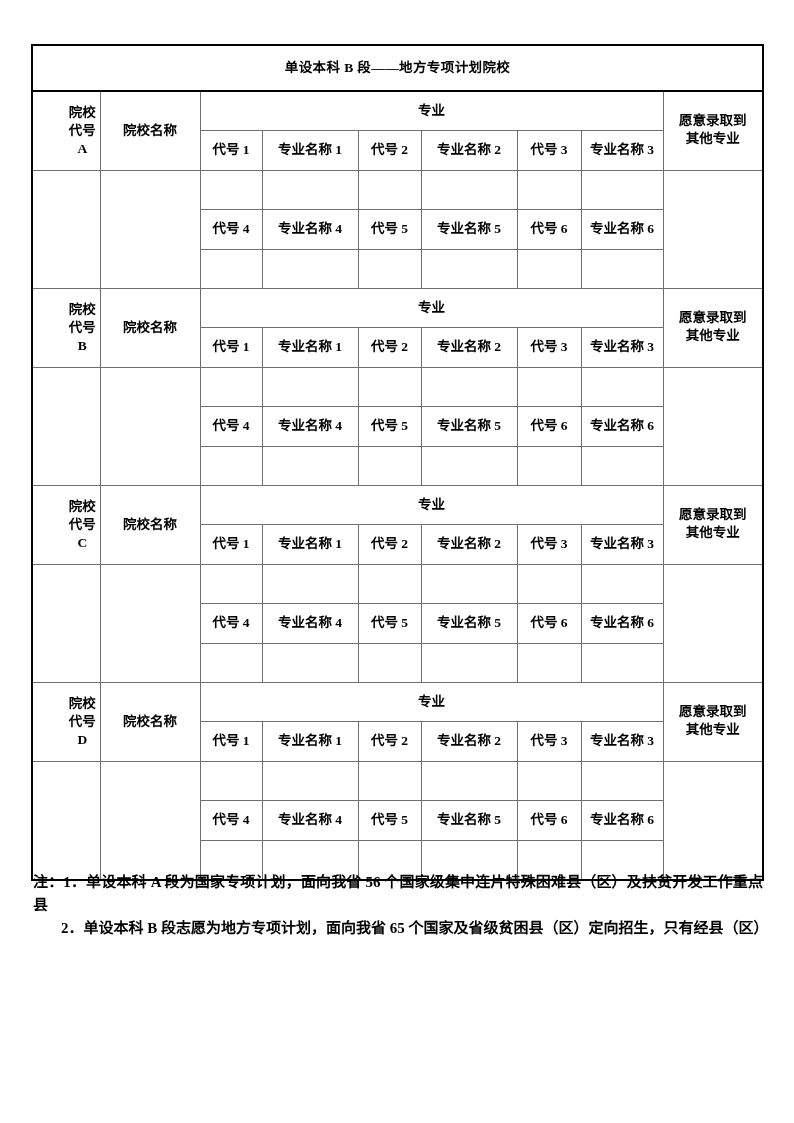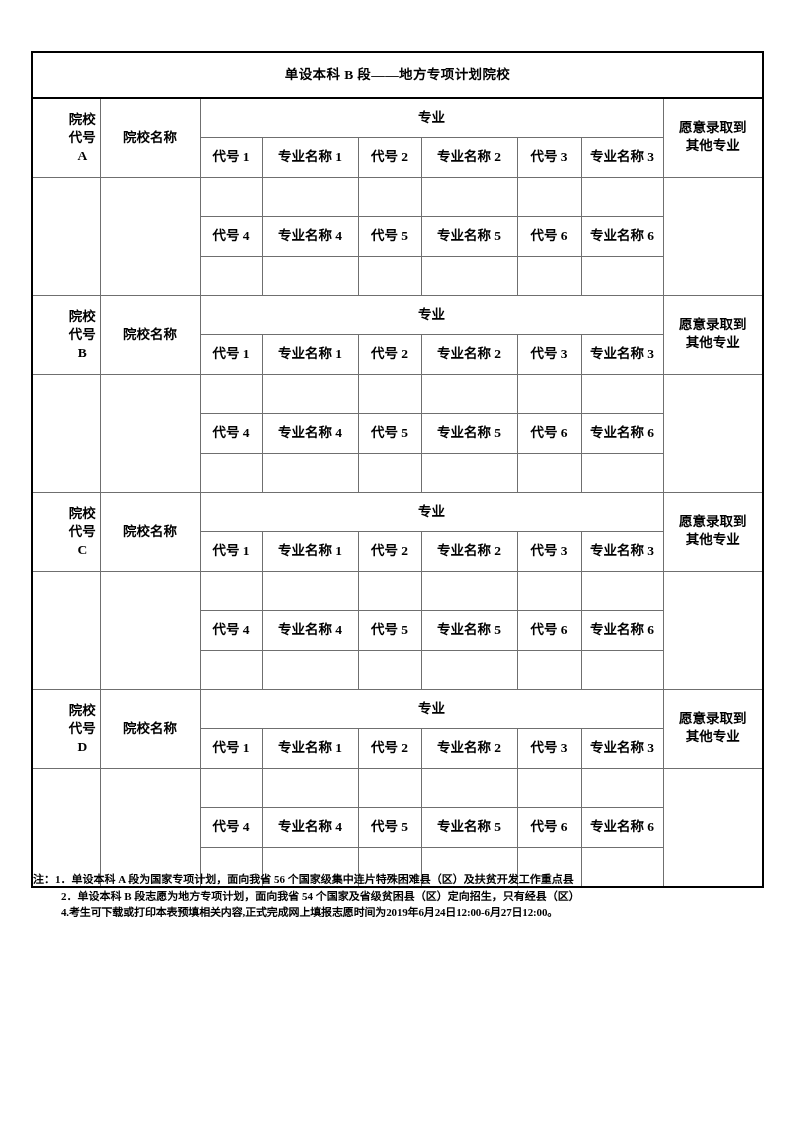--- a/index.html
+++ b/index.html
@@ -17,21 +17,21 @@
   }
   .page {
     position: relative;
     width: 794px;
     height: 1123px;
     box-sizing: border-box;
   }
   .sheet {
     position: absolute;
     left: 31px;
-    top: 51px;
+    top: 44px;
     width: 731px;
   }
 
   table.form {
     border-collapse: collapse;
     table-layout: fixed;
     width: 731px;
     border: 2px solid #000;
   }
   table.form td {
@@ -81,21 +81,21 @@
   .sub-head-cell { height: 39px; }
   .blank-cell { height: 38px; }
   .fill-cell { }
 
   .notes {
     position: absolute;
     left: 33px;
     top: 871px;
     width: 730px;
     font-family: "Liberation Serif", "DejaVu Serif", serif;
-    font-size: 11px;
+    font-size: 15px;
     line-height: 1.52;
     font-weight: bold;
     text-align: justify;
     color: #000;
   }
   .notes p {
     margin: 0;
     padding: 0;
     text-indent: 0;
   }
@@ -321,17 +321,16 @@
         <td class="blank-cell"></td>
         <td class="blank-cell"></td>
       </tr>
 
     </tbody>
       </table>
   </div>
 
   <div class="notes">
     <p>注：1．单设本科 A 段为国家专项计划，面向我省 56 个国家级集中连片特殊困难县（区）及扶贫开发工作重点县</p>
-    <p class="indent">2．单设本科 B 段志愿为地方专项计划，面向我省 54 个国家及省级贫困县（区）定向招生，只有经县（区）</p>
-    <p class="indent tight">4.考生可下载或打印本表预填相关内容,正式完成网上填报志愿时间为2019年6月24日12:00-6月27日12:00。</p>
+    <p class="indent">2．单设本科 B 段志愿为地方专项计划，面向我省 65 个国家及省级贫困县（区）定向招生，只有经县（区）</p>
   </div>
 
 </div>
 
 </body></html>

